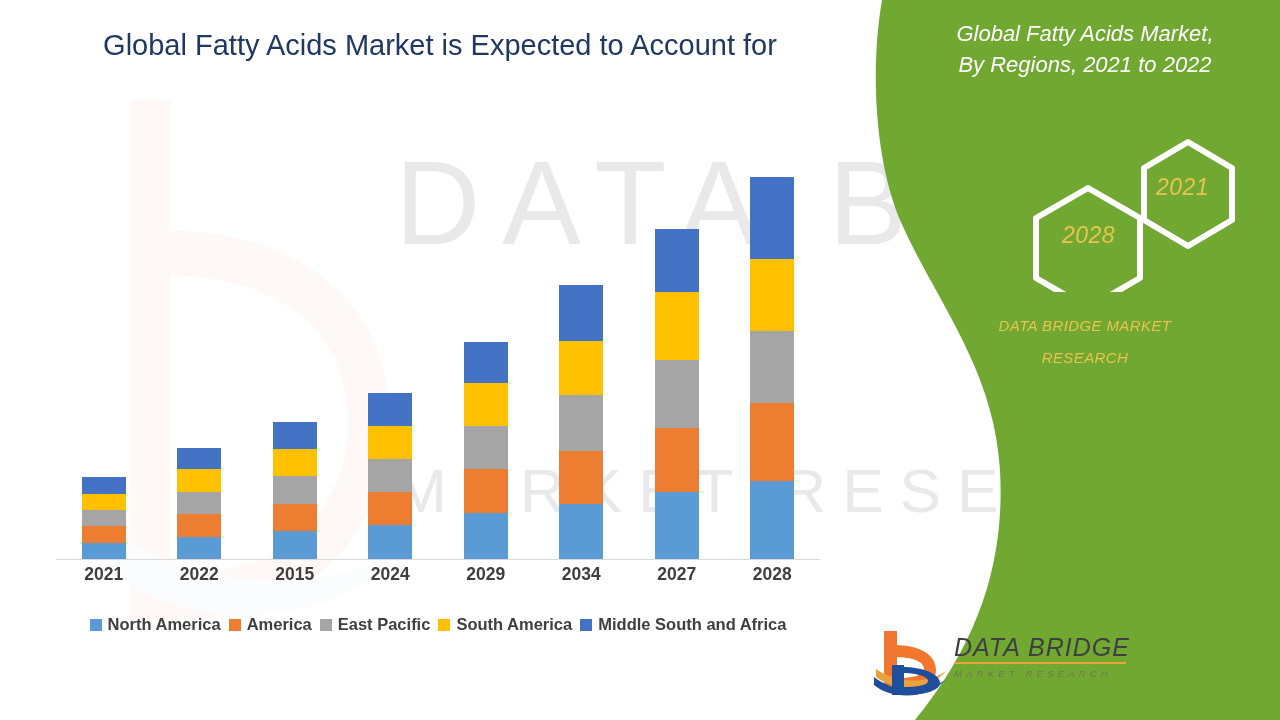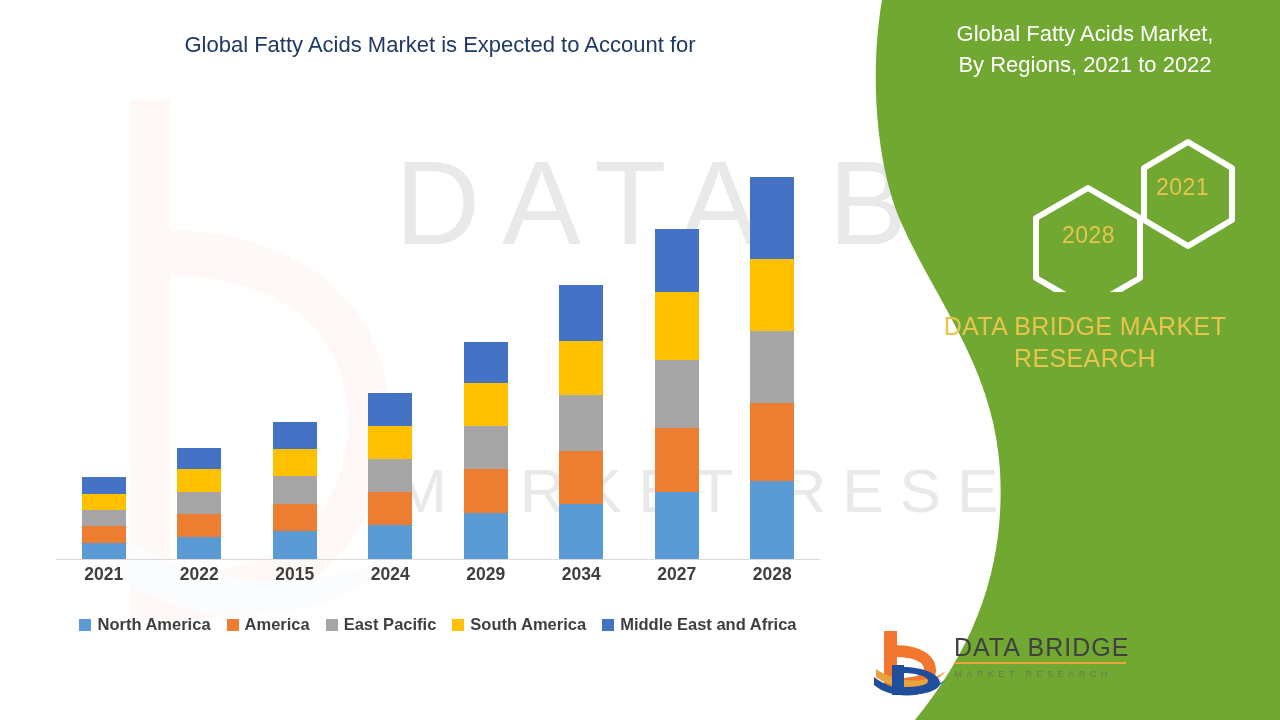--- a/index.html
+++ b/index.html
@@ -57,21 +57,21 @@
   }
 
   
   .chart-title {
     position: absolute;
     left: 90px;
     top: 28px;
     width: 700px;
     text-align: center;
     color: #1f3864;
-    font-size: 22px;
+    font-size: 29px;
     line-height: 34px;
     font-weight: 400;
   }
 
   .plot {
     position: absolute;
     left: 56px;
     top: 150px;
     width: 764px;
     height: 410px;
@@ -128,21 +128,21 @@
   }
 
   .legend {
     position: absolute;
     left: 56px;
     top: 615px;
     width: 764px;
     display: flex;
     justify-content: center;
     align-items: center;
-    gap: 16px;
+    gap: 8px;
   }
   .legend-item {
     display: flex;
     align-items: center;
     gap: 6px;
   }
   .legend-swatch {
     width: 12px;
     height: 12px;
     flex: 0 0 12px;
@@ -167,20 +167,21 @@
     position: absolute;
     left: 0; top: 0;
     width: 440px;
     height: 720px;
   }
   .panel-content {
     position: absolute;
     left: 0; top: 0;
     width: 440px;
     height: 720px;
+    font-style: italic;
   }
   .panel-title {
     position: absolute;
     left: 60px;
     top: 18px;
     width: 370px;
     text-align: center;
     color: #ffffff;
     font-size: 22px;
     line-height: 31px;
@@ -203,21 +204,21 @@
   .hex-label-2021 { left: 216px; top: 42px; }
   .hex-label-2028 { left: 122px; top: 90px; }
 
   .brand-text {
     position: absolute;
     left: 55px;
     top: 310px;
     width: 380px;
     text-align: center;
     color: #e8c44d;
-    font-size: 25px;
+    font-size: 15px;
     line-height: 32px;
     font-weight: 400;
     letter-spacing: 0.4px;
   }
 
   .logo-block {
     position: absolute;
     left: 30px;
     top: 625px;
     width: 260px;
@@ -375,21 +376,21 @@
       <div class="legend-item">
         <span class="legend-swatch" style="background: rgb(165, 165, 165);"></span>
         <span class="legend-label">East Pacific</span>
       </div>
       <div class="legend-item">
         <span class="legend-swatch" style="background: rgb(255, 192, 0);"></span>
         <span class="legend-label">South America</span>
       </div>
       <div class="legend-item">
         <span class="legend-swatch" style="background: rgb(68, 114, 196);"></span>
-        <span class="legend-label">Middle East and Africa</span>
+        <span class="legend-label">Middle South and Africa</span>
       </div>
     </div>
 
   <div class="green-panel">
     <svg class="shape" viewBox="0 0 440 720" preserveAspectRatio="none">
       <path d="M42 0 L440 0 L440 720 L75 720 C140 640 165 560 160 470 C154 368 95 300 60 220 C35 160 30 70 42 0 Z" fill="#70A832"></path>
     </svg>
 
     <div class="panel-content">
       <div class="panel-title">

